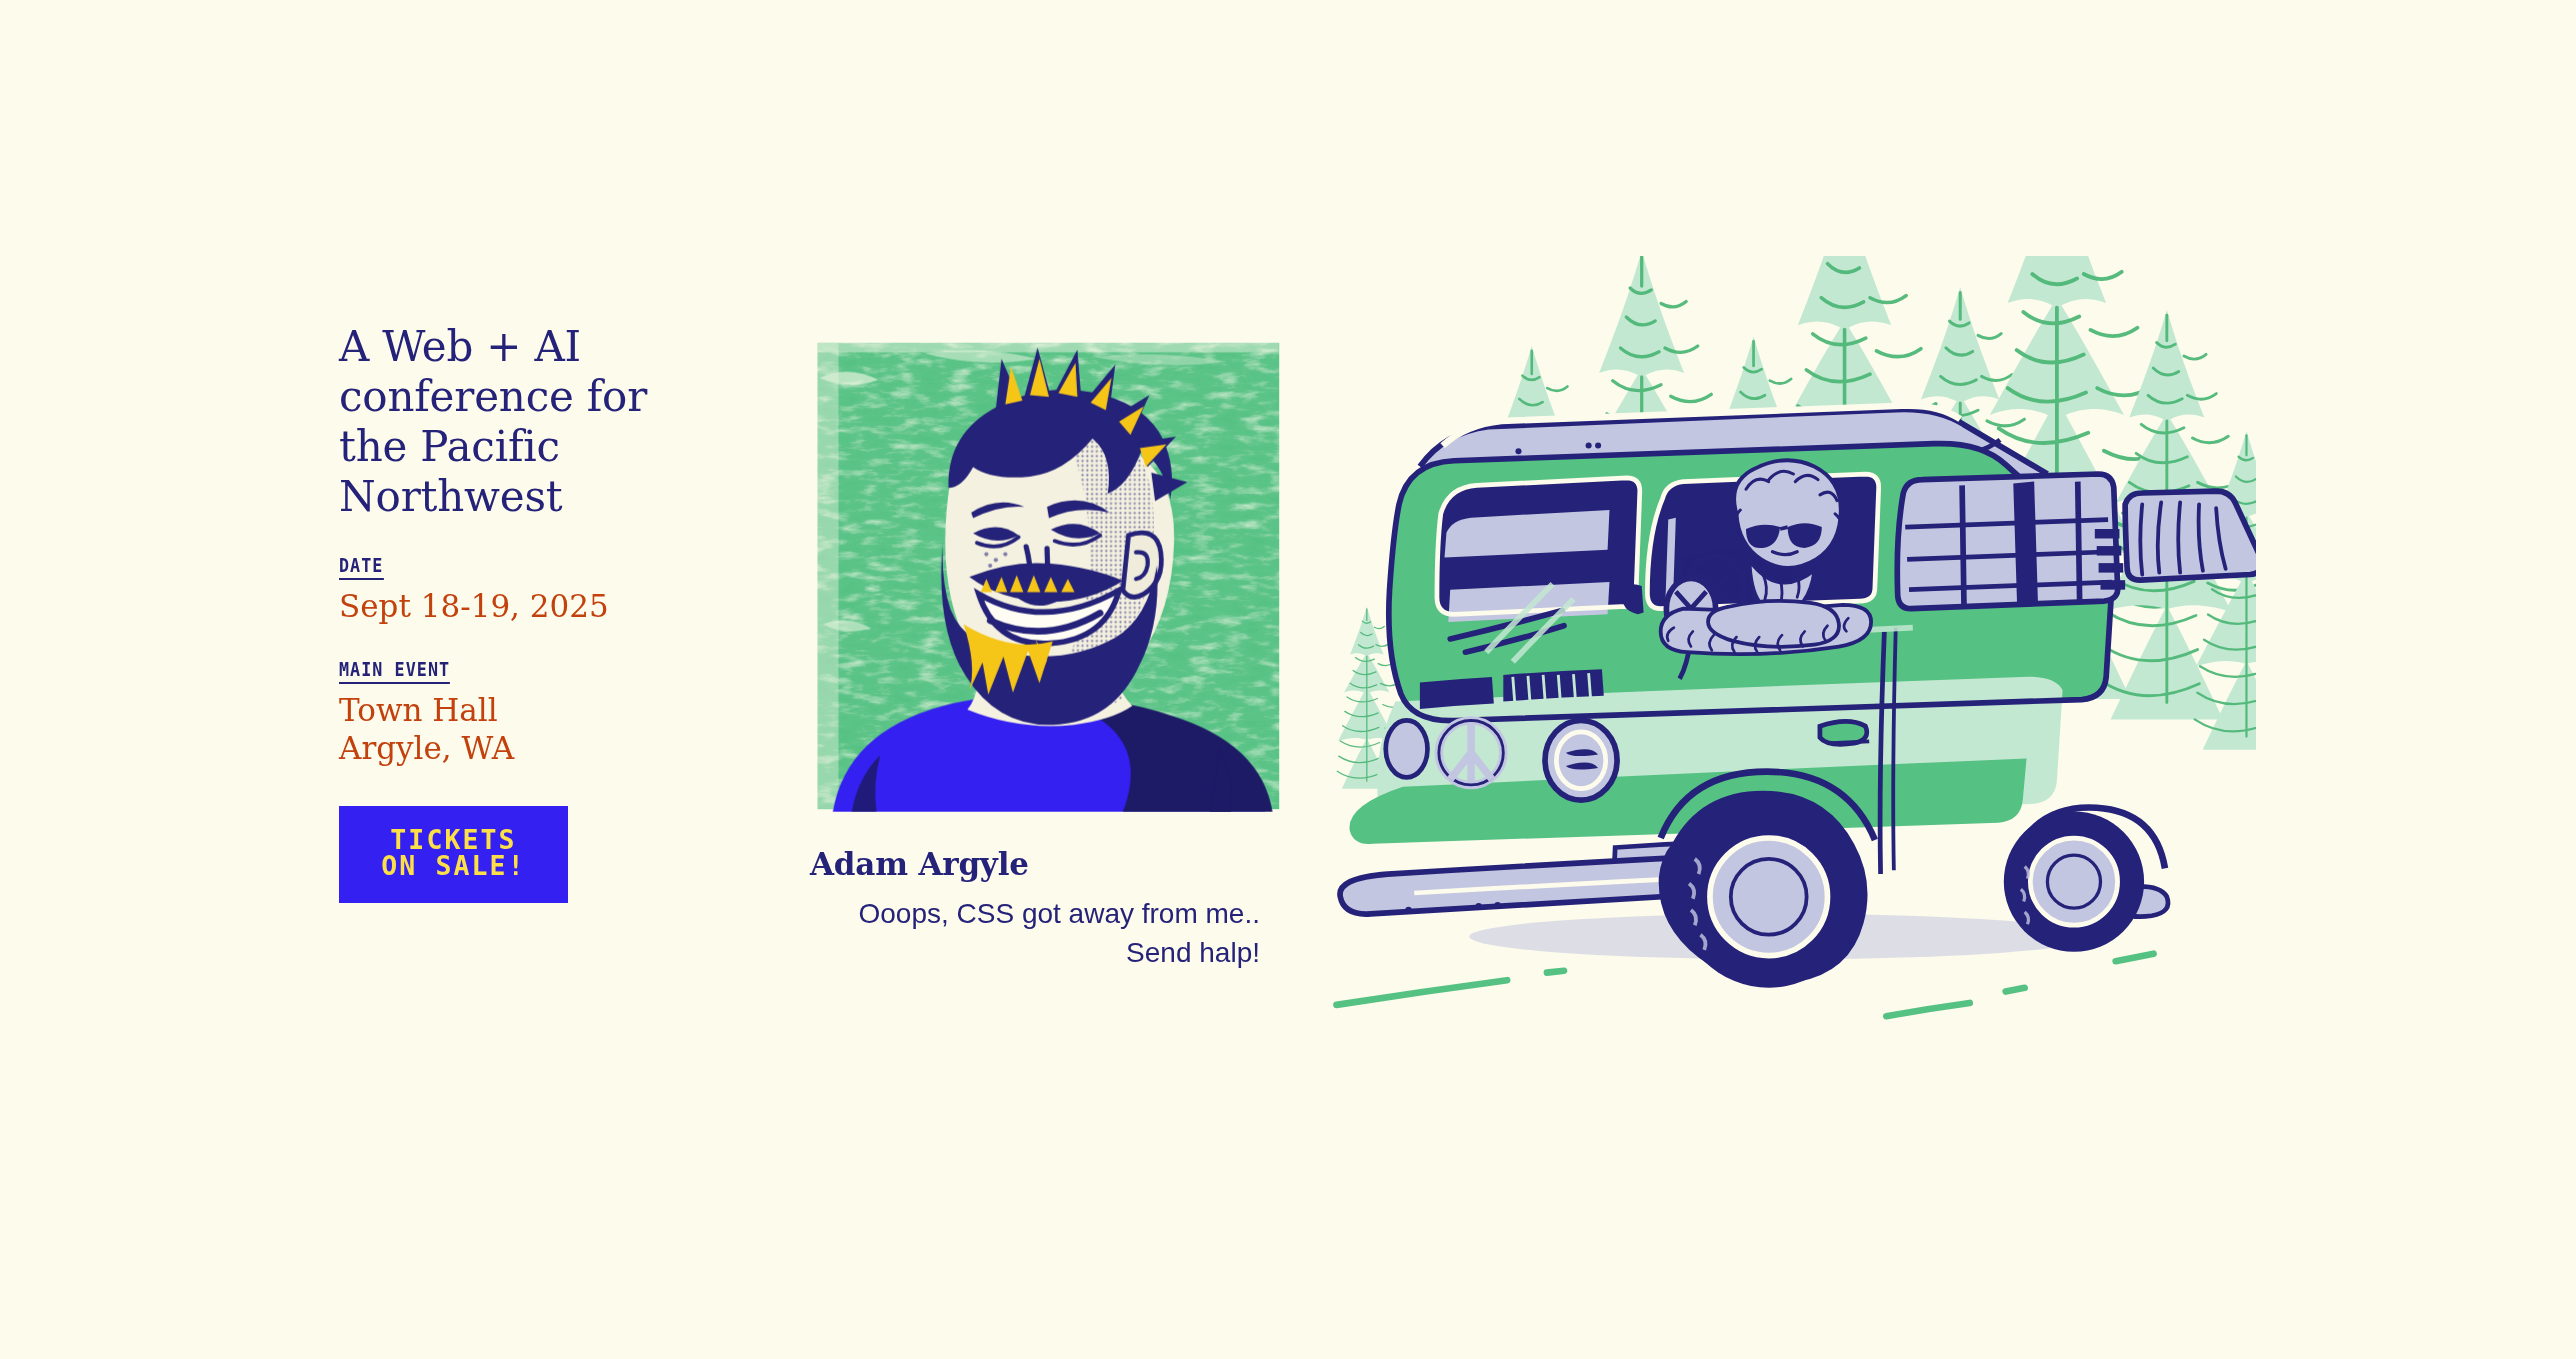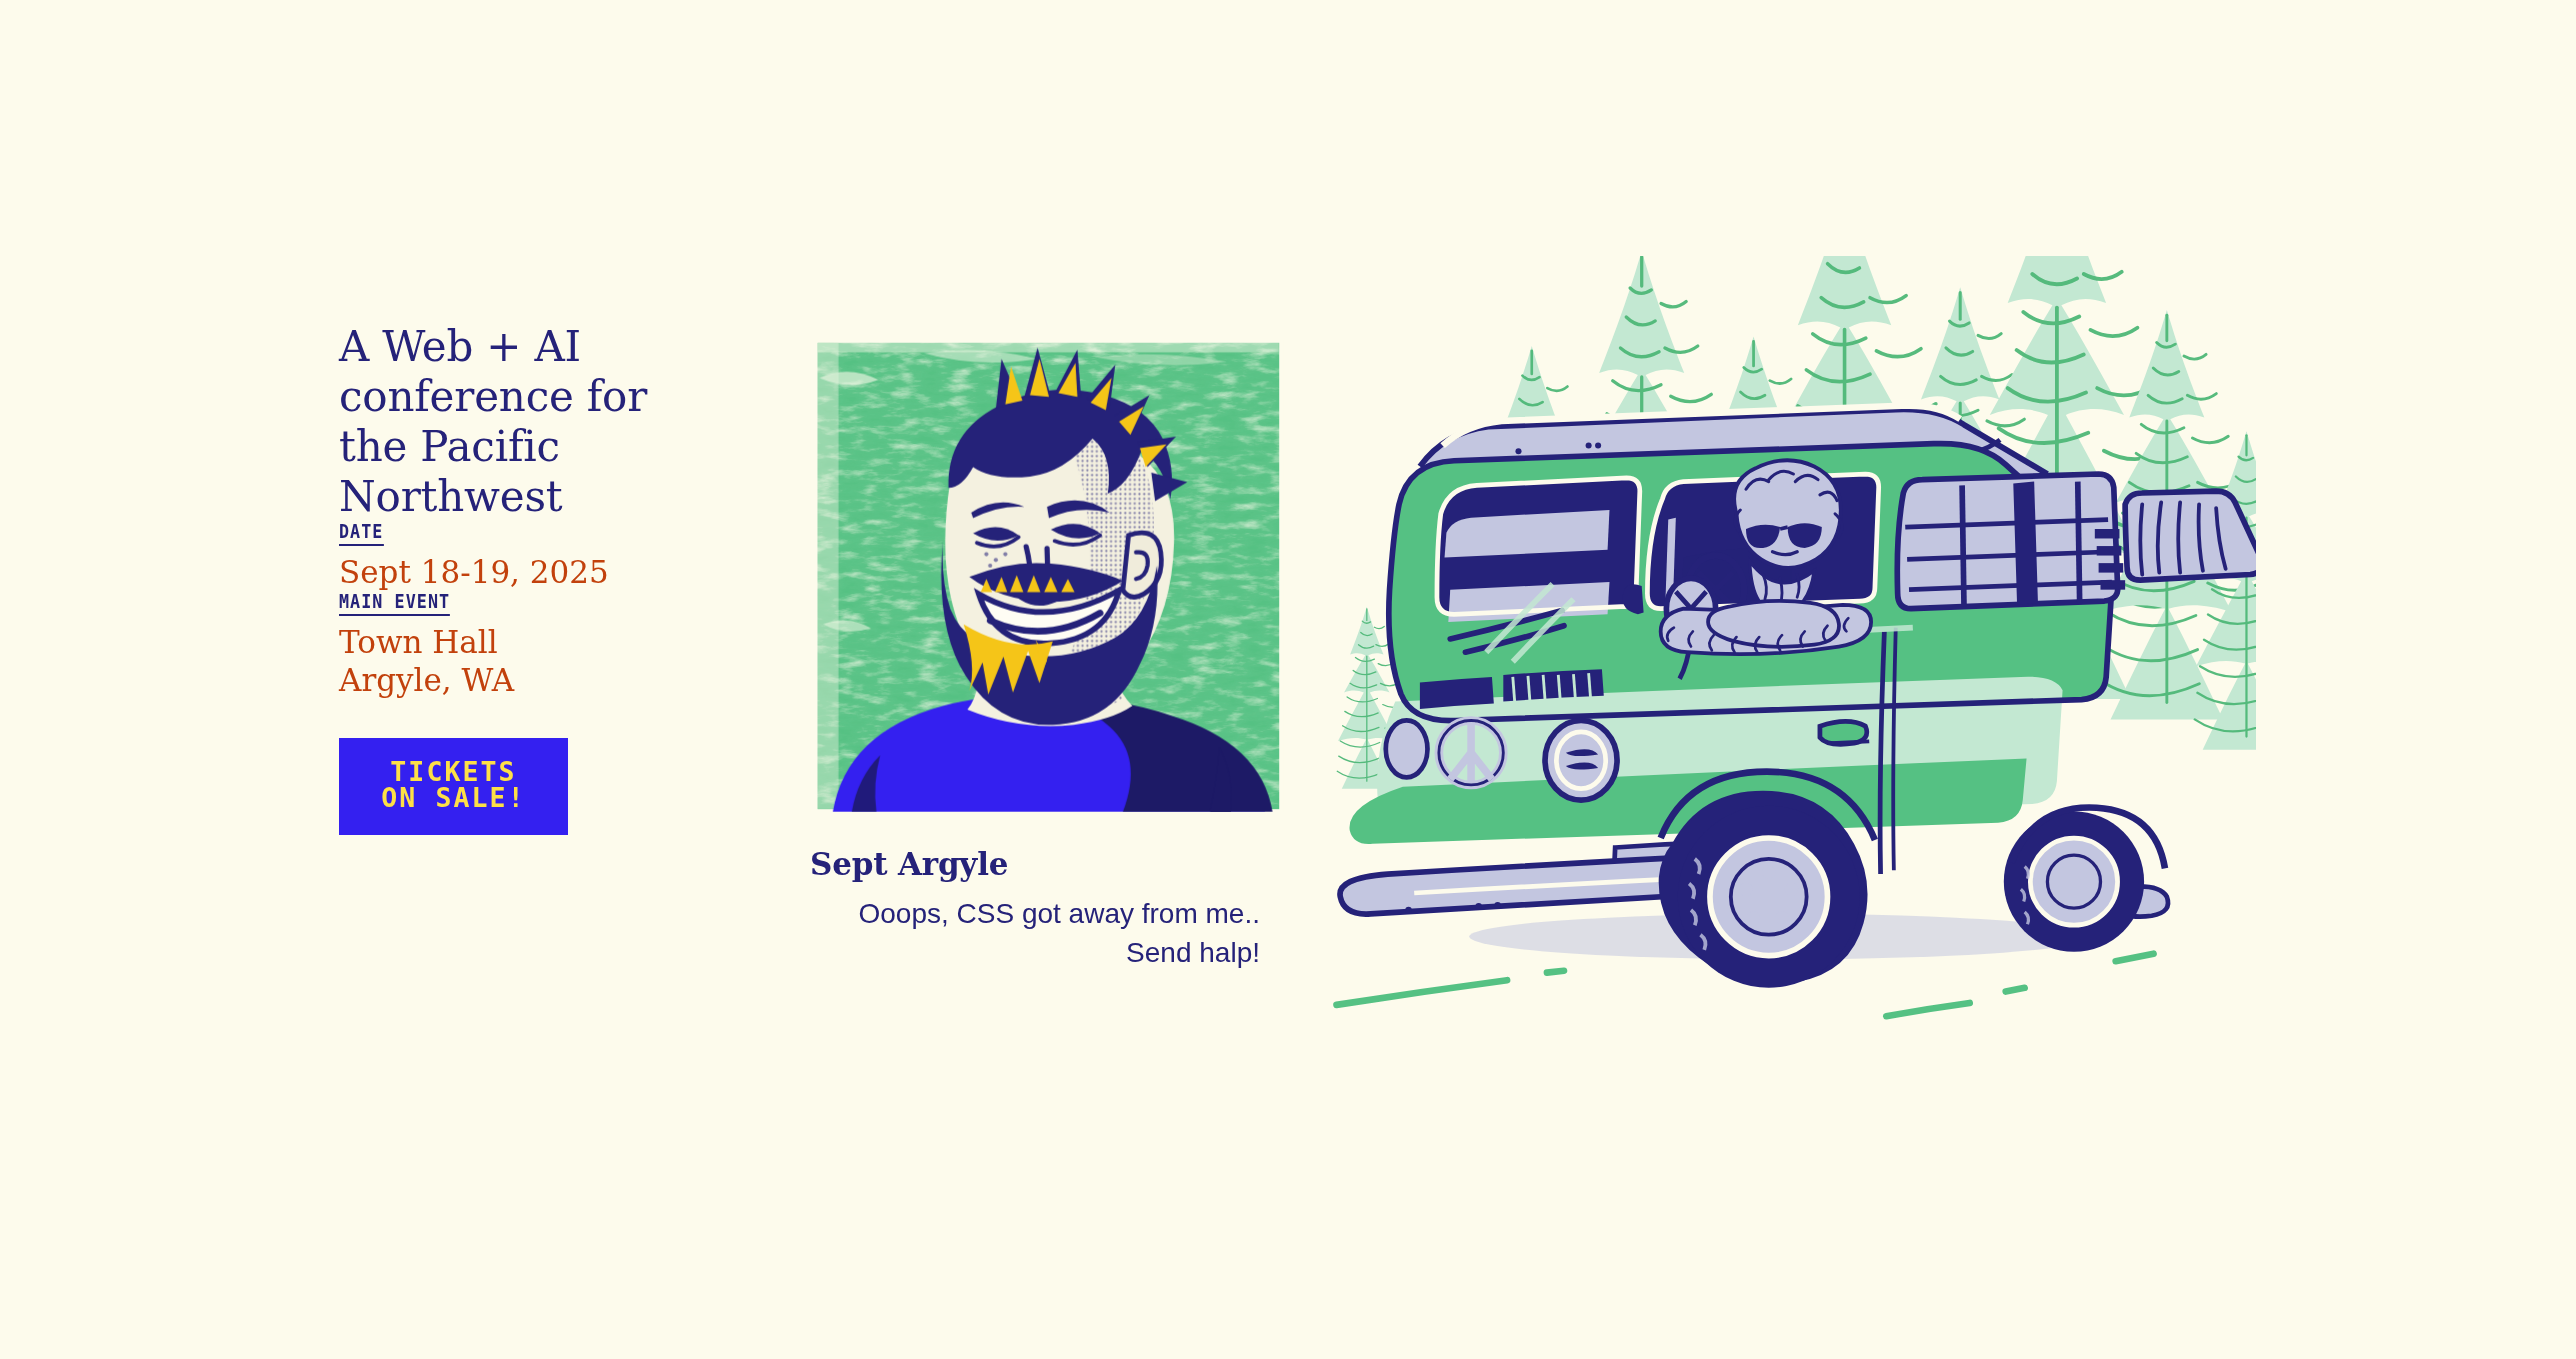--- a/index.html
+++ b/index.html
@@ -35,21 +35,21 @@
     font-family: "DejaVu Serif", serif;
     font-size: 42px;
     line-height: 1.19;
     font-weight: 400;
     color: #252279;
     letter-spacing: -0.2px;
     margin: 0;
     white-space: pre-line;
   }
 
-  .meta-group { }
+  .meta-group { margin-top: 34px; }
 
   .meta-label {
     font-family: "DejaVu Sans Mono", monospace;
     font-size: 19px;
     font-weight: 700;
     letter-spacing: 1.2px;
     color: #252279;
     text-transform: uppercase;
     display: inline-block;
     border-bottom: 2.4px solid #252279;
@@ -285,21 +285,21 @@
           <g fill="#252279" opacity="0.55">
             <circle cx="186" cy="226" r="2.2"></circle>
               <circle cx="196" cy="232" r="2.2"></circle>
             <circle cx="206" cy="226" r="2.2"></circle>
               <circle cx="190" cy="238" r="2.2"></circle>
           </g>
         </g>
       </svg>
     </div>
 
-    <div id="speaker-name">Sept Argyle</div>
+    <div id="speaker-name">Adam Argyle</div>
     <div id="speaker-bio">Ooops, CSS got away from me..
 Send halp!</div>
   </div>
 
   <div id="illustration">
     <svg width="948" height="910" viewBox="0 0 1000 960" role="img">
       <defs>
         <g id="treeSprite">
 
           <path d="M0 -250 C 16 -196 30 -160 44 -124 C 28 -130 16 -128 4 -122

